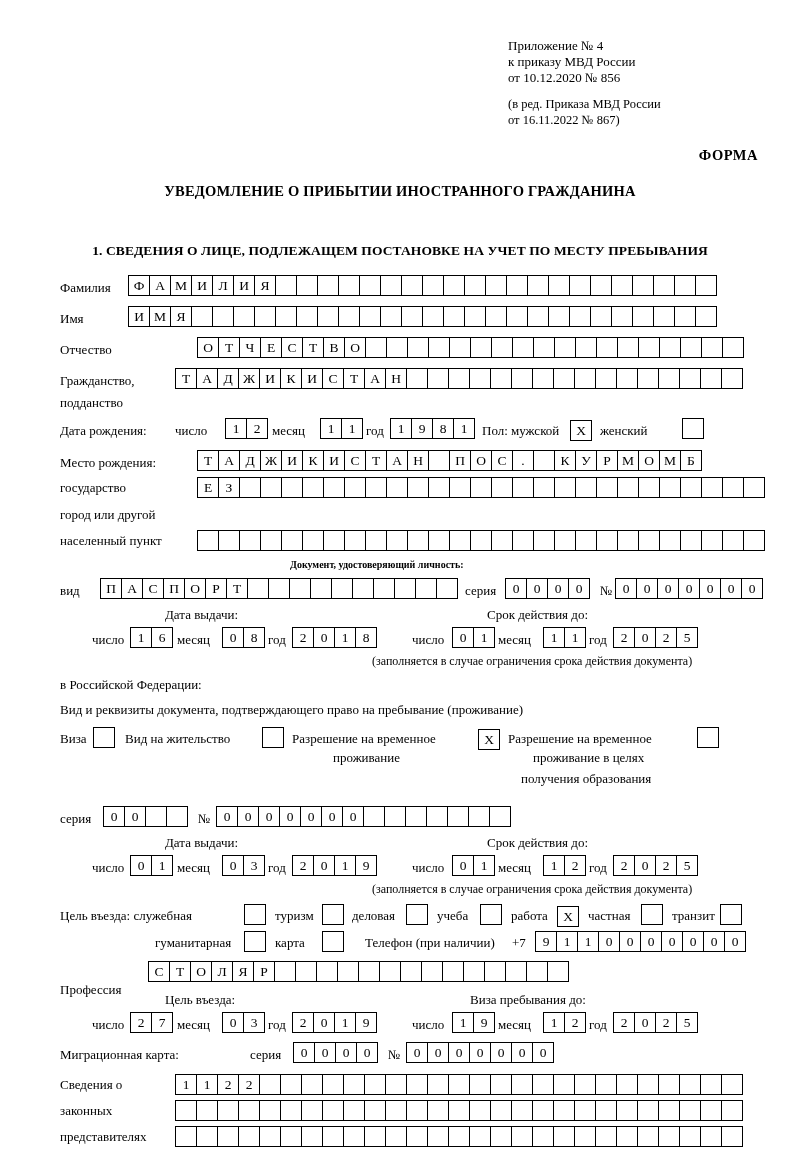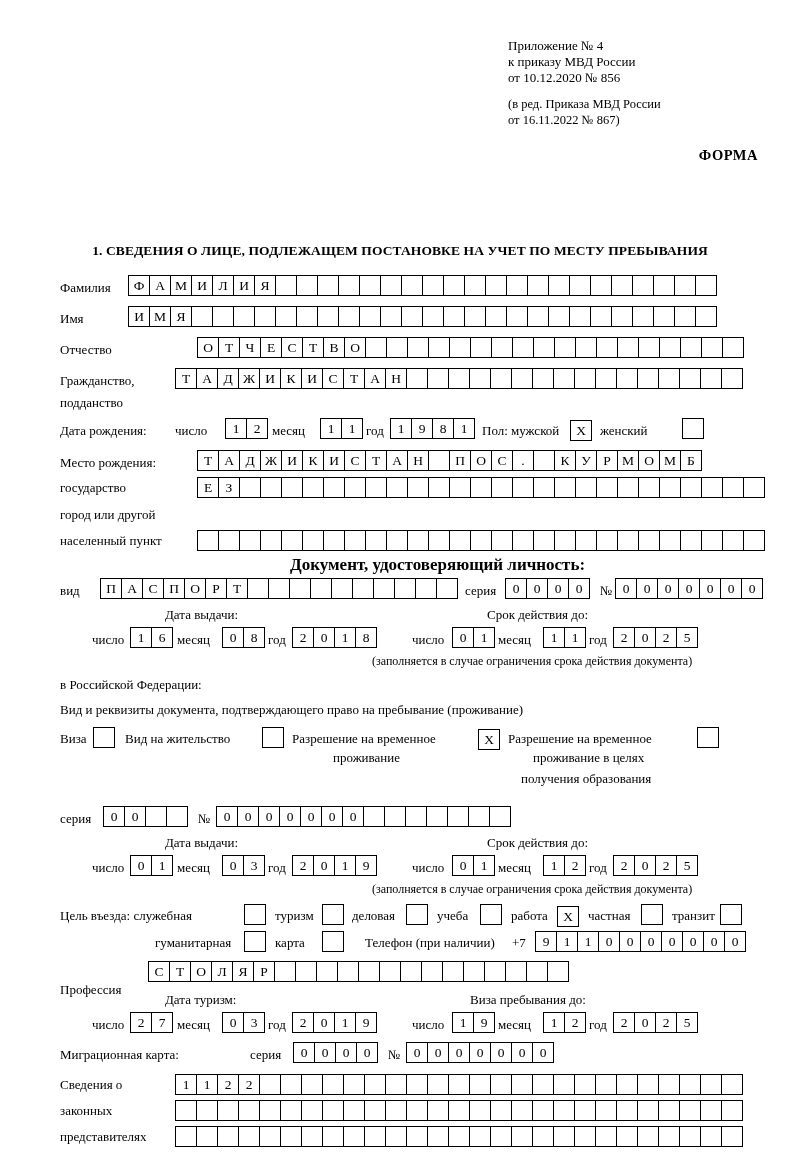--- a/index.html
+++ b/index.html
@@ -129,20 +129,21 @@
     <div>Приложение № 4</div>
     <div>к приказу МВД России</div>
     <div>от 10.12.2020 № 856</div>
     <div class="grp2">(в ред. Приказа МВД России</div>
     <div class="grp2" style="margin-top:0;font-size:12.5px">от 16.11.2022 № 867)</div>
   </div>
 
   <div class="forma">ФОРМА</div>
 
   <div class="title">
+    <div>УВЕДОМЛЕНИЕ О ПРИБЫТИИ ИНОСТРАННОГО ГРАЖДАНИНА</div>
   </div>
 
   <div class="section1">1. СВЕДЕНИЯ О ЛИЦЕ, ПОДЛЕЖАЩЕМ ПОСТАНОВКЕ НА УЧЕТ ПО МЕСТУ ПРЕБЫВАНИЯ</div>
 
   <div class="form">
 
     <div class="row" style="height:31px">
       <div class="lbl" style="left:60px; top:6px">Фамилия</div>
       <div class="cells" id="surname-cells" style="left:128px; top:0">
           <div class="cell">Ф</div>
@@ -398,21 +399,21 @@
           <div class="cell"></div>
           <div class="cell"></div>
           <div class="cell"></div>
           <div class="cell"></div>
           <div class="cell"></div>
           <div class="cell"></div>
         </div>
     </div>
 
     <div class="row" style="height:20px">
-      <div class="lbl bold" style="left:290px; top:0; font-size:17px">Документ, удостоверяющий личность:</div>
+      <div class="lbl bold" style="left:290px; top:0; font-size:10px">Документ, удостоверяющий личность:</div>
     </div>
     <div class="row" style="height:30px">
       <div class="lbl" style="left:60px; top:6px">вид</div>
       <div class="cells" id="iddoc-type-cells" style="left:100px; top:0">
           <div class="cell">П</div>
           <div class="cell">А</div>
           <div class="cell">С</div>
           <div class="cell">П</div>
           <div class="cell">О</div>
           <div class="cell">Р</div>
@@ -671,21 +672,21 @@
           <div class="cell"></div>
           <div class="cell"></div>
           <div class="cell"></div>
           <div class="cell"></div>
           <div class="cell"></div>
           <div class="cell"></div>
         </div>
     </div>
 
     <div class="row" style="height:19px">
-      <div class="lbl" style="left:165px; top:0">Дата туризм:</div>
+      <div class="lbl" style="left:165px; top:0">Цель въезда:</div>
       <div class="lbl" style="left:470px; top:0">Виза пребывания до:</div>
     </div>
     <div class="row" style="height:30px">
       <div class="lbl" style="left:92px; top:6px">число</div>
       <div class="cells" id="entry-day" style="left:130px; top:0">
           <div class="cell">2</div>
           <div class="cell">7</div>
         </div>
       <div class="lbl" style="left:177px; top:6px">месяц</div>
       <div class="cells" id="entry-month" style="left:222px; top:0">

